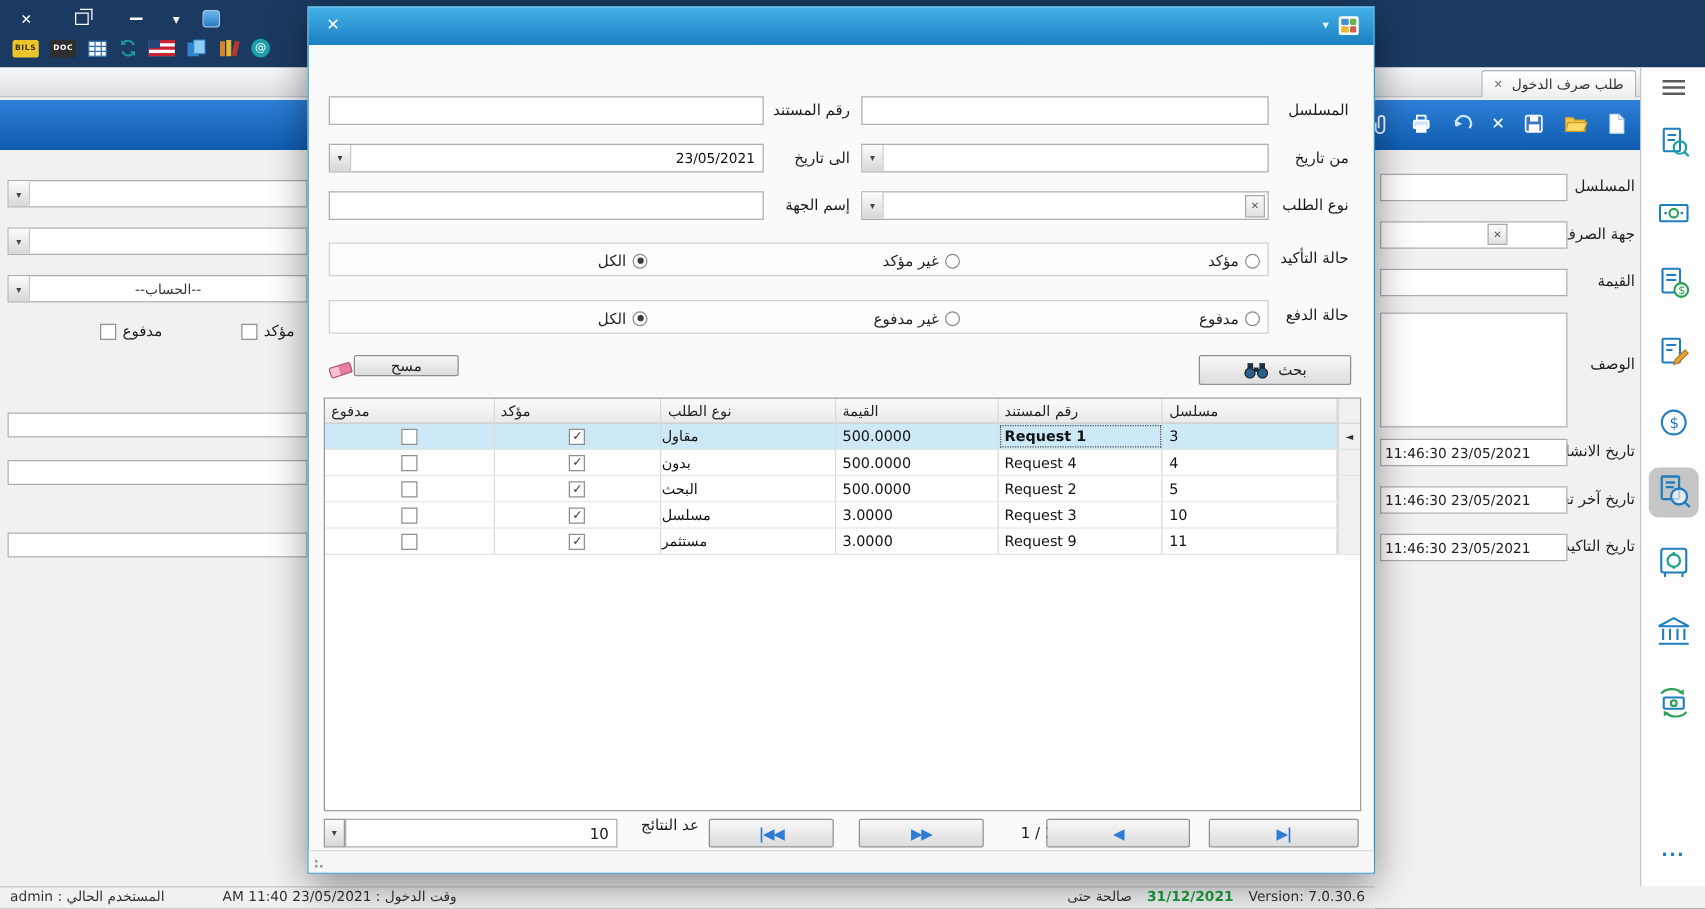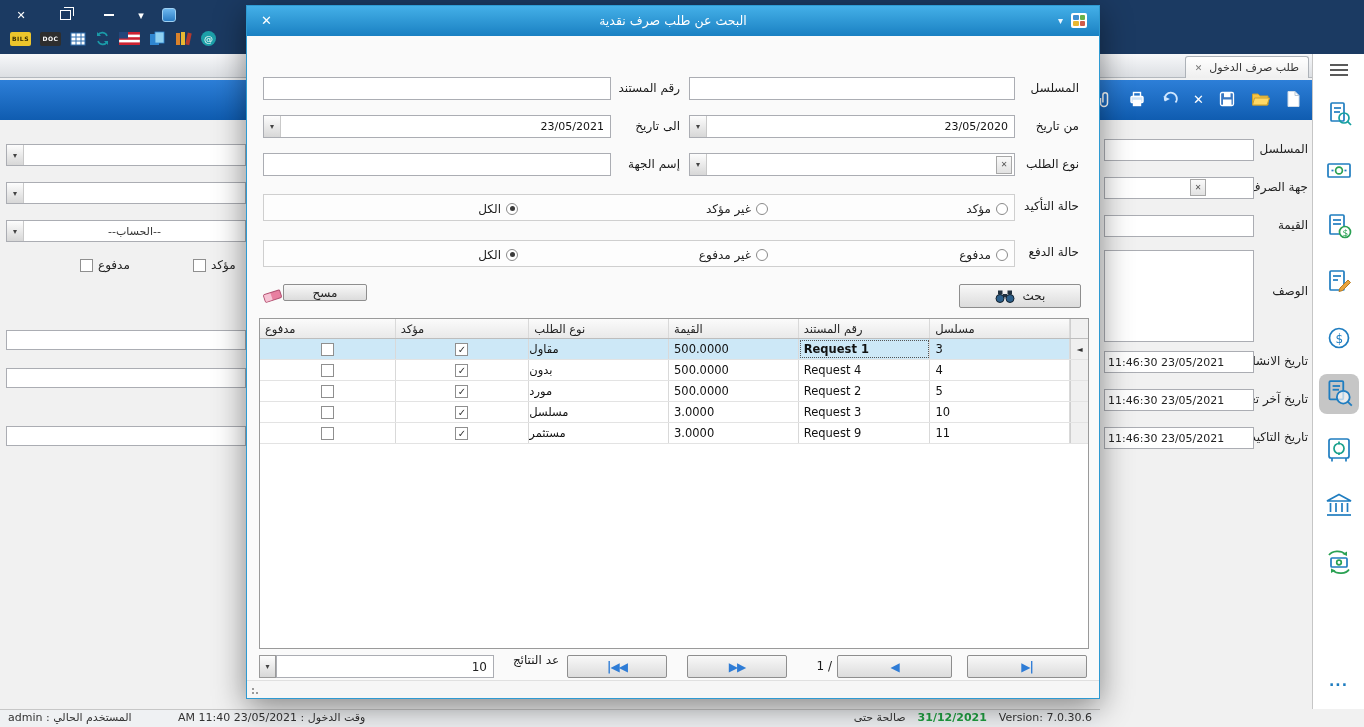--- a/index.html
+++ b/index.html
@@ -362,39 +362,37 @@
     <span class="right">
       <span style="direction:rtl">صالحة حتى</span>
       <span class="green">31/12/2021</span>
       <span>Version: 7.0.30.6</span>
     </span>
   </div>
 
   <div class="dialog">
     <div class="dlg-title">
       <span class="dlg-close">✕</span>
-      <span class="cap">البحث عن طلب صرف نقدية</span>
       <span class="dlg-caret">▾</span>
       <span class="pic-icon">
           <i style="background:#3f8fd2"></i>
           <i style="background:#67b14a"></i>
           <i style="background:#e8b832"></i>
           <i style="background:#d05c4a"></i>
         </span>
     </div>
 
     <div class="lbl d-lbl-r" style="top:75px">المسلسل</div>
     <div class="tb d-tb-r" style="top:71px;height:23px"></div>
     <div class="lbl d-lbl-l" style="top:75px">رقم المستند</div>
     <div class="tb d-tb-l" style="top:71px;height:23px"></div>
 
     <div class="lbl d-lbl-r" style="top:113px">من تاريخ</div>
     <div class="tb d-tb-r datebox" style="top:109px;height:23px">
       <span class="dd">▾</span>
-      <span class="val">23/05/2020</span>
     </div>
     <div class="lbl d-lbl-l" style="top:113px">الى تاريخ</div>
     <div class="tb d-tb-l datebox" style="top:109px;height:23px">
       <span class="dd">▾</span>
       <span class="val">23/05/2021</span>
     </div>
 
     <div class="lbl d-lbl-r" style="top:151px">نوع الطلب</div>
     <div class="tb d-tb-r datebox" style="top:147px;height:23px">
       <span class="dd">▾</span>
@@ -512,21 +510,21 @@
         <div class="td c-paid">
             <span class="cbx">
               <span></span>
             </span>
           </div>
         <div class="td c-conf">
             <span class="cbx">
               <span>✓</span>
             </span>
           </div>
-        <div class="td c-type">مورد</div>
+        <div class="td c-type">البحث</div>
         <div class="td c-val">500.0000</div>
         <div class="td c-doc">Request 2</div>
         <div class="td c-ser">5</div>
         <div class="td c-sel"></div>
       </div>
 
       <div class="trow">
         <div class="td c-paid">
             <span class="cbx">
               <span></span>

